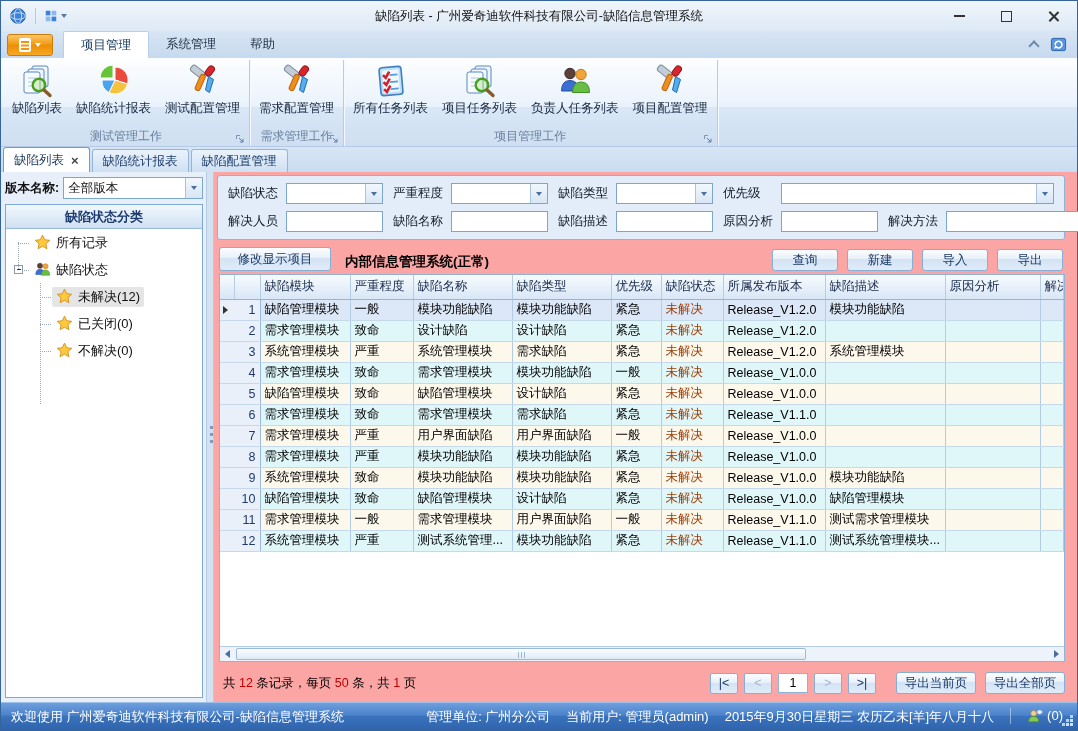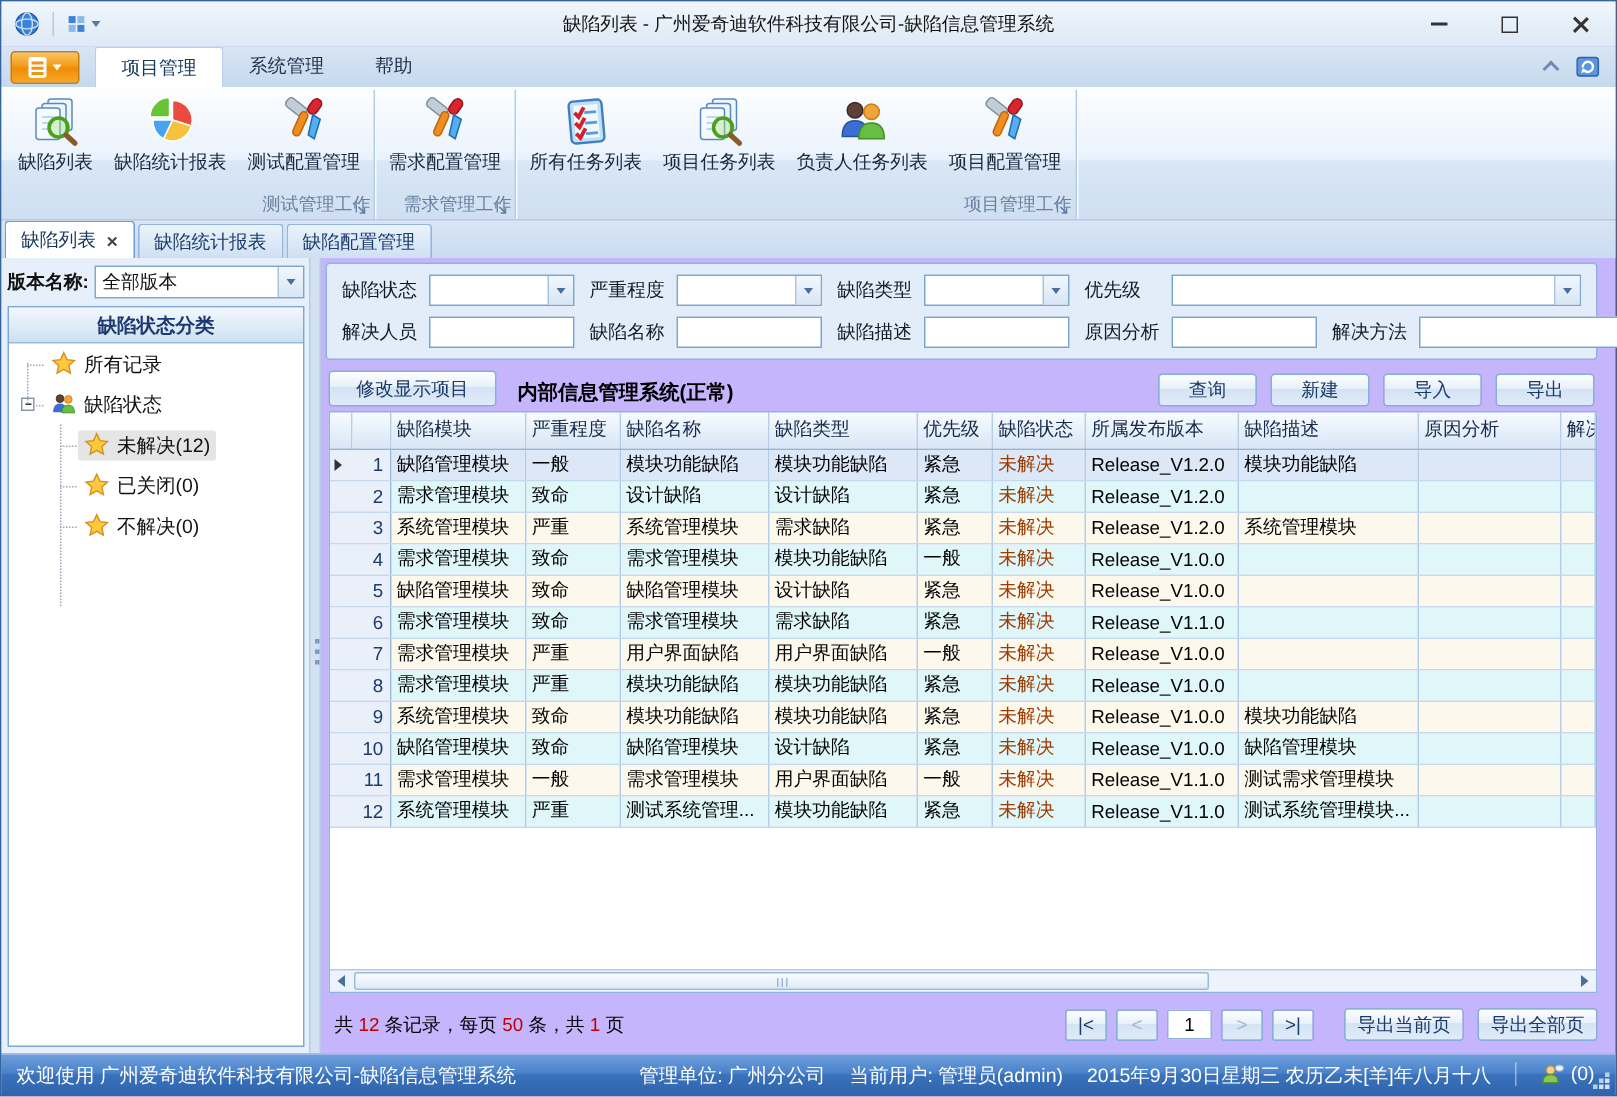--- a/index.html
+++ b/index.html
@@ -1,18 +1,18 @@
 <!DOCTYPE html>
 <html><head>
 <meta charset="utf-8">
 <style>
 *{box-sizing:border-box;margin:0;padding:0}
 html,body{width:1078px;height:731px;overflow:hidden}
 body{font-family:"Liberation Sans","DejaVu Sans",sans-serif;font-size:12.5px;background:#fff}
-.window{width:100%;height:100%;display:flex;flex-direction:column;border:1px solid #35639c;background:#c4b5fd}
+.window{width:100%;height:100%;display:flex;flex-direction:column;border:1px solid #35639c;background:#fca5a5}
 
 
 .titlebar{height:30px;flex:none;display:flex;align-items:center;background:linear-gradient(#f0f6fc,#dde9f6);padding-left:8px;position:relative}
 .icn{display:inline-flex;align-items:center;justify-content:center}
 .tb-sep{width:1px;height:16px;background:#b9c9dc;margin:0 8px}
 .qat{display:flex;align-items:center;gap:3px;cursor:pointer}
 .caret-down{display:inline-block;width:0;height:0;border-left:3.5px solid transparent;border-right:3.5px solid transparent;border-top:4px solid #5a789c}
 .tb-title{position:absolute;left:50%;transform:translateX(-50%);color:#111;white-space:nowrap}
 .tb-controls{margin-left:auto;display:flex;height:100%}
 .tbc{width:47px;height:100%;display:flex;align-items:center;justify-content:center;cursor:pointer}
@@ -33,21 +33,21 @@
 .rtab.on{background:#fff;border:1px solid #bad0e8;border-bottom:none;border-radius:2px 2px 0 0;color:#15385f}
 .ribbon-corner{position:absolute;right:10px;top:0;height:27px;display:flex;align-items:center;gap:12px}
 .chev{width:8px;height:8px;border-top:2px solid #6e8bb0;border-left:2px solid #6e8bb0;transform:rotate(45deg);margin-top:3px;cursor:pointer}
 
 
 .ribbon-body{height:89px;flex:none;background:linear-gradient(#fdfeff,#e9f2fc 55%,#d9e7f6 56%,#cfdff1);border-bottom:1px solid #b3cbe6;display:flex;padding:2px 0 0 2px;overflow:hidden}
 .rgroup{display:flex;flex-direction:column;border-right:1px solid #b7cde7;box-shadow:1px 0 0 #f4f9ff;padding:1px 2px 0}
 .rg-btns{display:flex;flex:1;align-items:flex-start}
 .rbtn{display:flex;flex-direction:column;align-items:center;padding:3px 7px 1px;min-width:56px;border-radius:3px;cursor:pointer}
 .rbl{margin-top:2px;color:#16273f;white-space:nowrap}
-.rg-cap{height:19px;display:flex;align-items:center;justify-content:flex-end;color:#68809f;position:relative;font-size:12px}
+.rg-cap{height:19px;display:flex;align-items:center;justify-content:center;color:#68809f;position:relative;font-size:12px}
 .launch{position:absolute;right:2px;bottom:3px;width:10px;height:10px;cursor:pointer}
 
 
 .doctabs{height:25px;flex:none;background:linear-gradient(#d8e5f4,#c9dcf0);display:flex;align-items:flex-end;padding:0 2px;gap:2px}
 .dtab{height:23px;display:flex;align-items:center;padding:0 10px;border:1px solid #93b5da;border-bottom:none;border-radius:3px 3px 0 0;background:linear-gradient(#eaf3fc,#cfe0f2);color:#1d3c6b;gap:7px;cursor:pointer;white-space:nowrap}
 .dtab.on{background:#fff;border-color:#6f9bd1;color:#16335c;height:25px}
 .dclose{color:#444;font-size:13px;font-weight:bold;line-height:1;cursor:pointer}
 
 
 .main{flex:1;display:flex;min-height:0}

